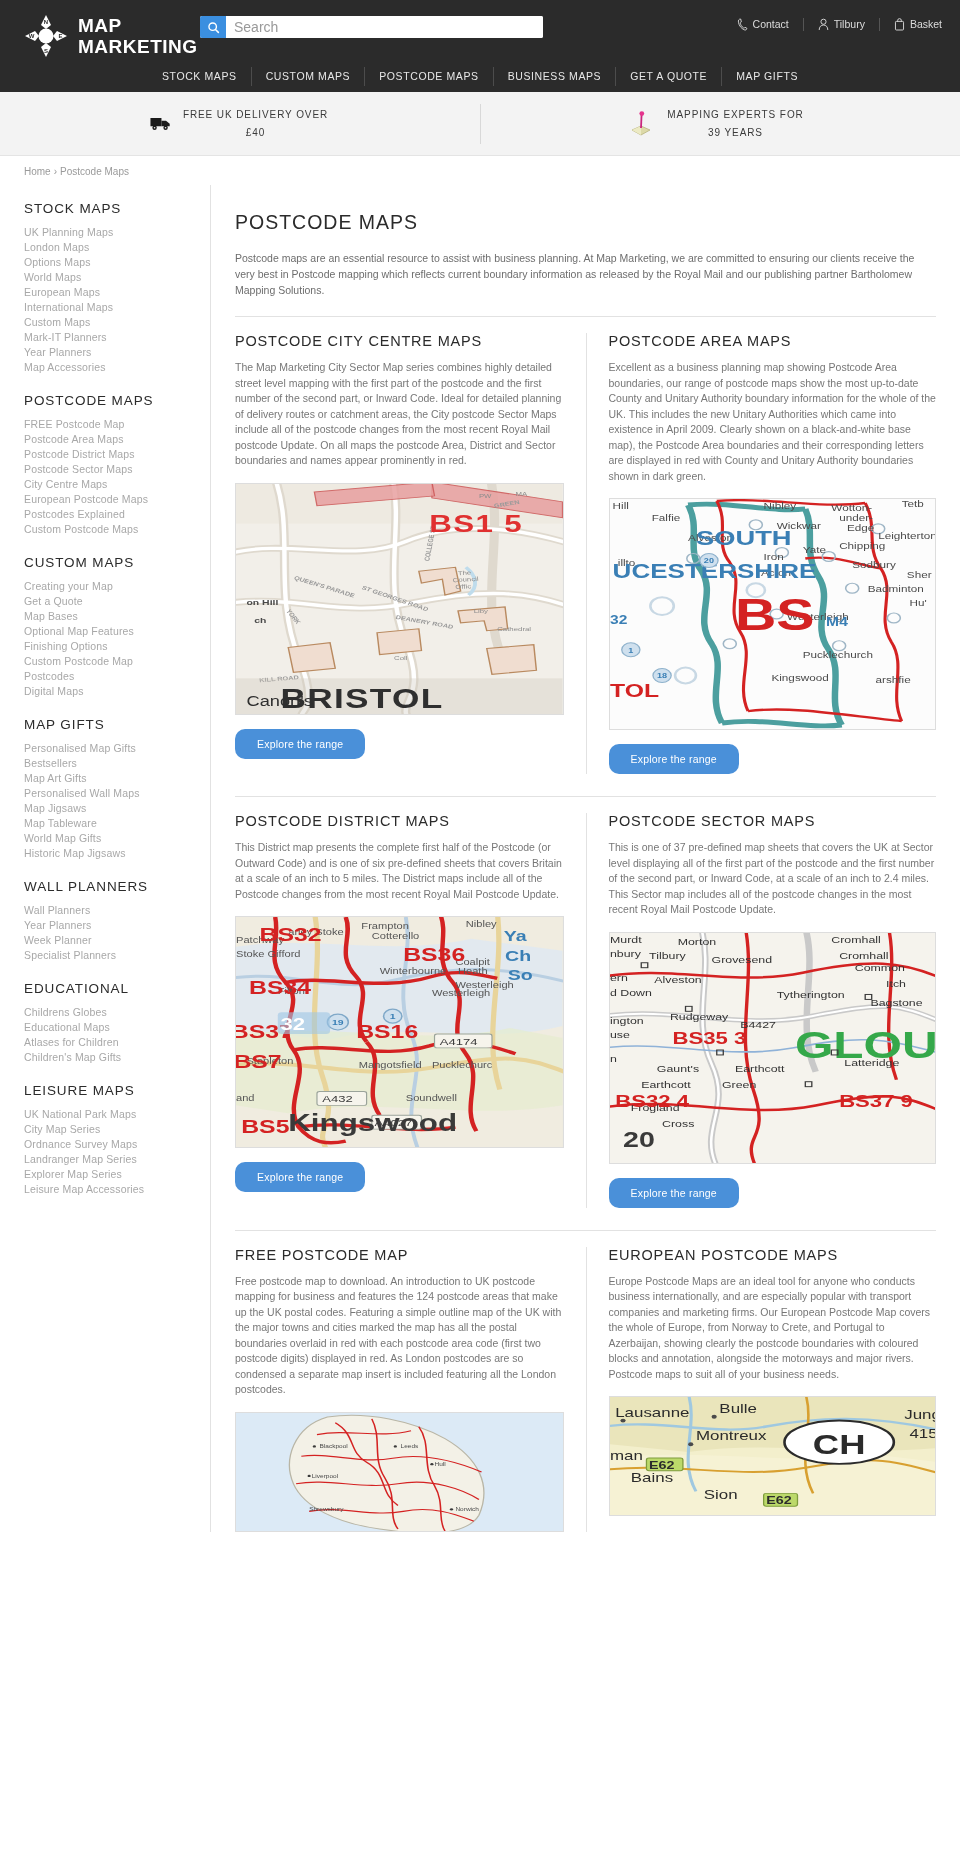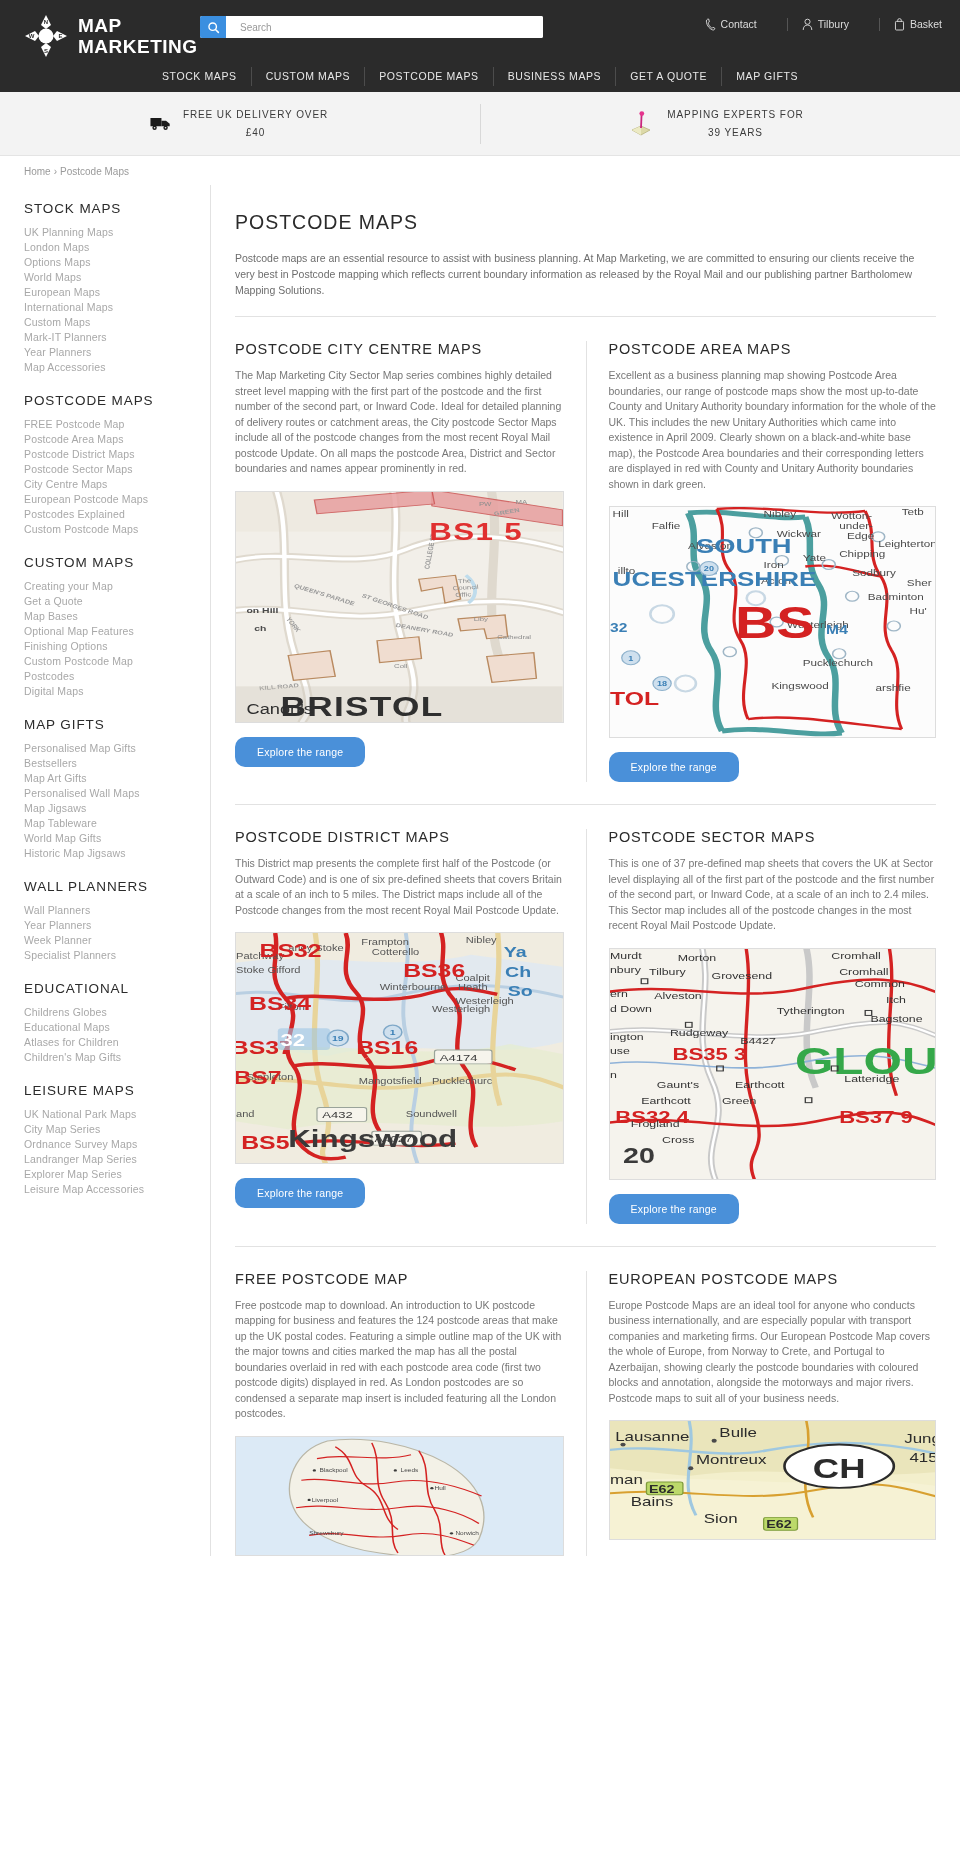--- a/index.html
+++ b/index.html
@@ -38,28 +38,28 @@
     overflow: hidden;
   }
   .search-btn {
     width: 26px; background: #3b8fe0; display:flex;
     align-items:center; justify-content:center;
     border: none; cursor: pointer;
   }
   .search-btn svg { display:block; }
   .search-input {
     flex: 1; border: none; outline: none;
-    font-size: 10px; padding-left: 14px; color: #333;
+    font-size: 14px; padding-left: 8px; color: #333;
     font-family: "Liberation Sans", sans-serif;
   }
   .search-input::placeholder { color: #999; }
 
   .util {
     position: absolute; right: 18px; top: 18px;
-    display: flex; align-items: center; gap: 16px; justify-content: center;
+    display: flex; align-items: center; gap: 0; justify-content: center;
   }
   .util-item {
     color: #dcdcdc; font-size: 10.5px;
     display: flex; align-items: center; gap: 5px;
     padding: 0 14px; cursor: pointer;
     border-left: 1px solid #555; line-height: 1;
   }
   .util-item:first-child { border-left: none; }
   .util-item:last-child { padding-right: 0; }
   .util-ico { display:flex; align-items:center; }
@@ -131,21 +131,21 @@
     font-size: 19.5px; letter-spacing: 1px; color: #2b2b2b;
     font-weight: 400; margin: 0 0 16px 0;
   }
   .intro {
     font-size: 10.5px; line-height: 16px; color: #6d6d6d;
     margin: 0 0 18px 0;
   }
   .hr { height:1px; background:#e2e2e2; margin: 0 0 16px 0; }
 
   
-  .grid { display: flex; margin-top: 24px; }
+  .grid { display: flex; }
   .col { width: 50%; min-width: 0; }
   .col.right { border-left: 1px solid #e2e2e2; padding-left: 22px; }
   .col.left { padding-right: 22px; }
 
   .card-title {
     font-size: 14.5px; letter-spacing: .8px; color: #2b2b2b;
     font-weight: 400; margin: 0 0 11px 0;
   }
   .card-body {
     font-size: 10.5px; line-height: 15.5px; color: #777;

